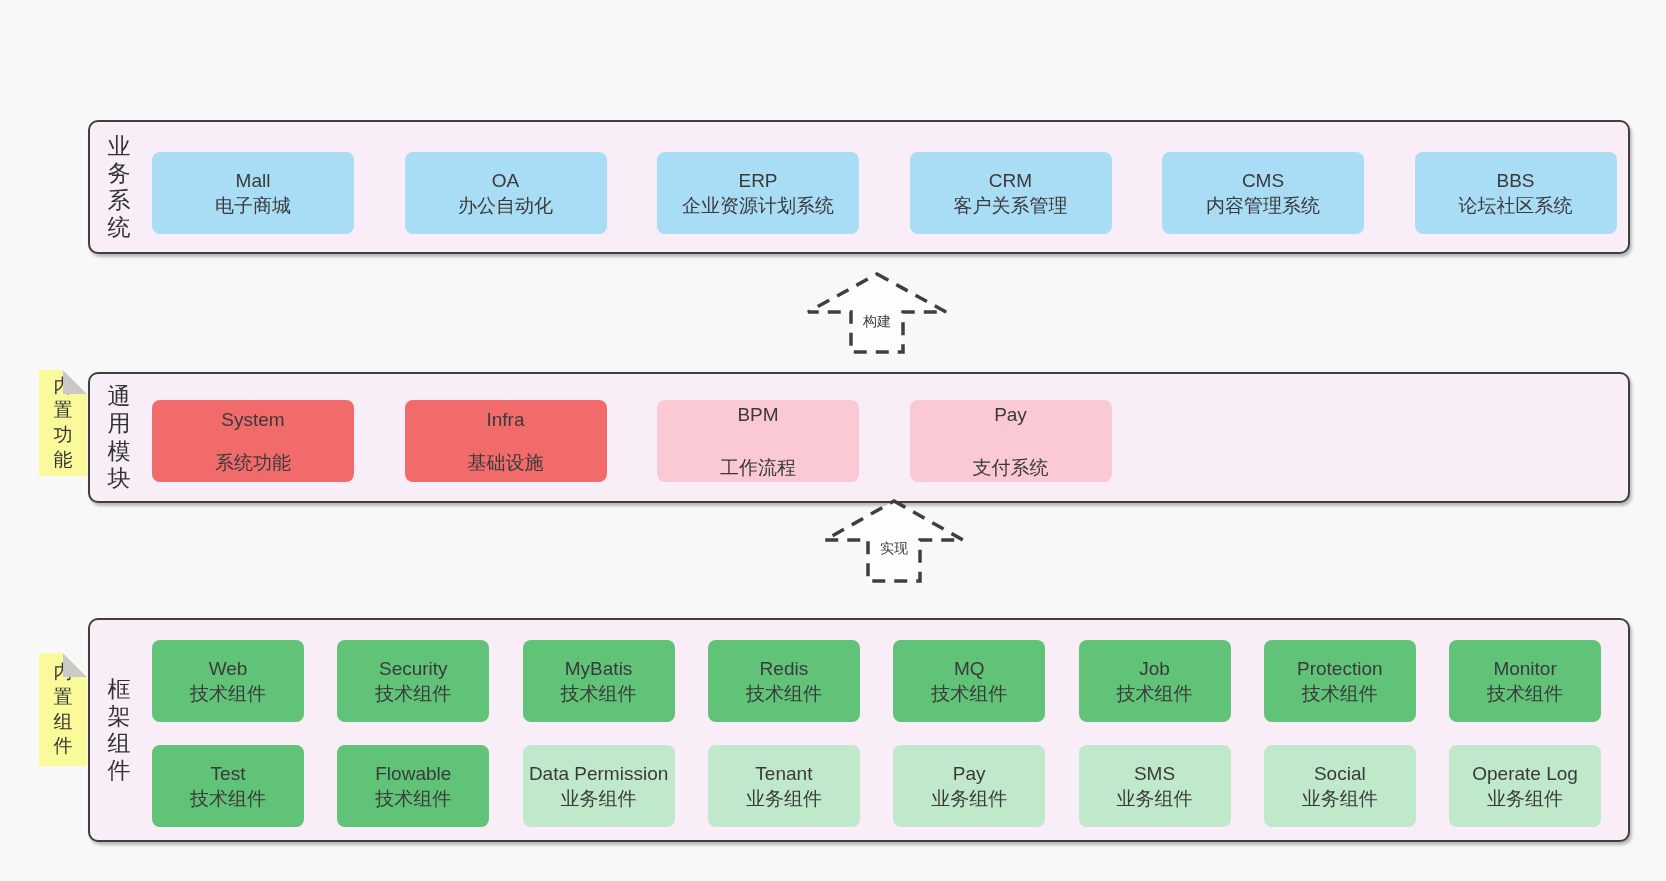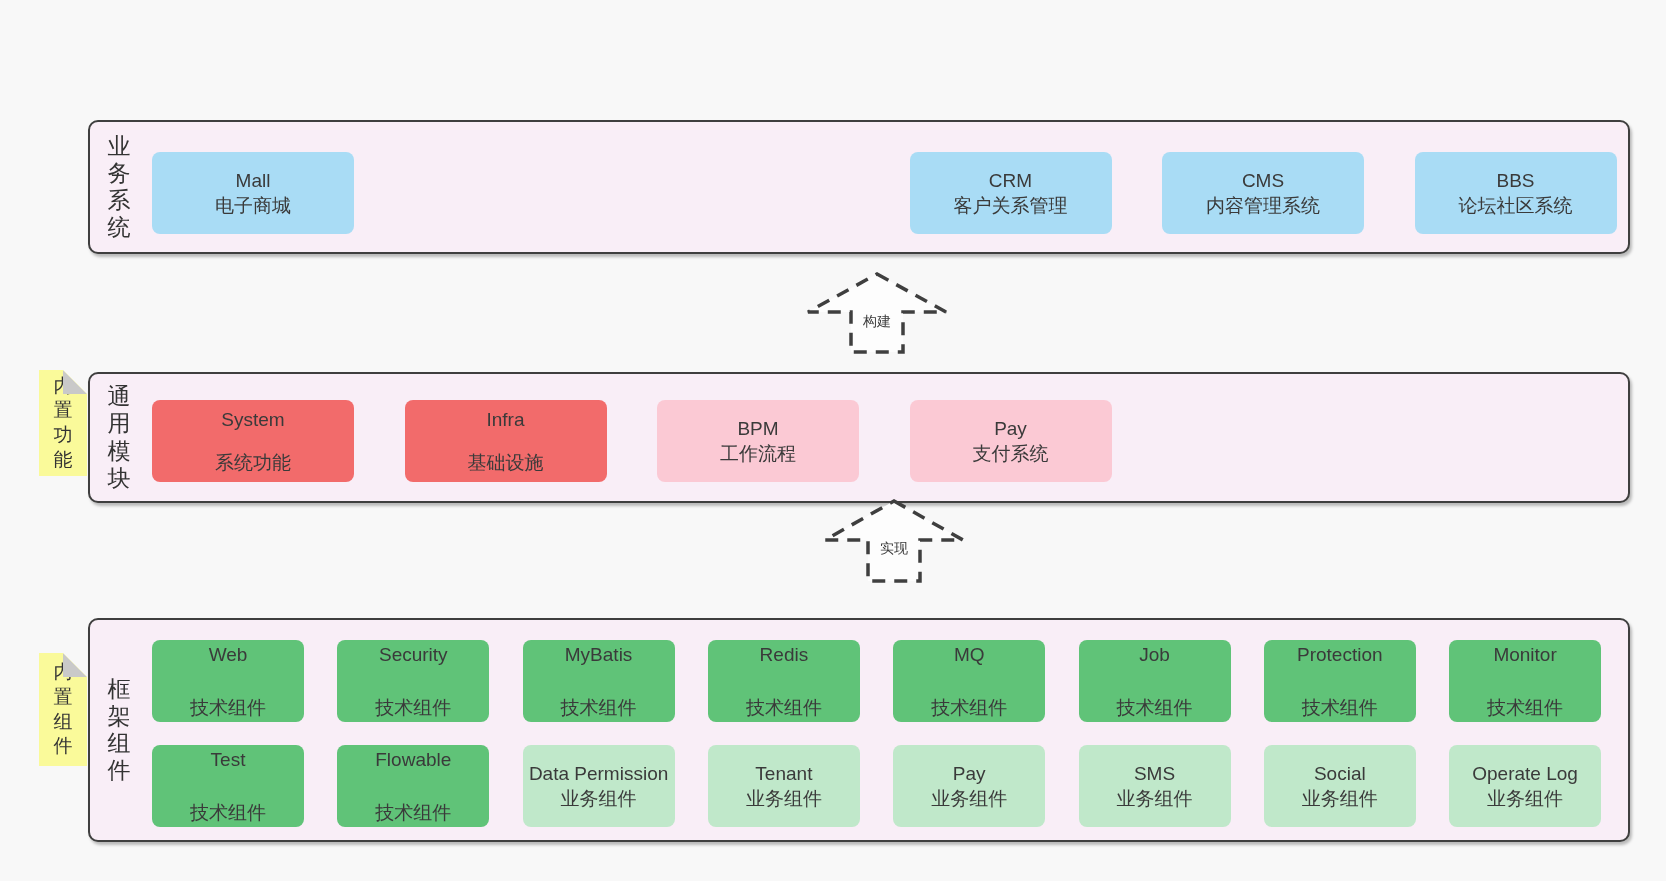--- a/index.html
+++ b/index.html
@@ -32,22 +32,22 @@
   .boxes{position:absolute;inset:0;}
   .box{
     position:absolute;border-radius:8px;
     display:flex;flex-direction:column;align-items:center;justify-content:center;
     text-align:center;font-size:19px;line-height:1.32;padding:2px 4px;
   }
   .band-wide .box{width:202px;height:82px;left:calc(62px + var(--col)*252.5px);top:var(--box-top);}
   .band-grid .box{width:152px;height:82px;left:calc(62px + var(--col)*185.3px);top:calc(20px + var(--row)*105px);}
   .box.blue{background:var(--c-blue);}
   .box.red{background:var(--c-red);gap:17px;}
-  .box.pink{background:var(--c-pink);}
-  .box.green{background:var(--c-green);justify-content:space-between;}
+  .box.pink{background:var(--c-pink);justify-content:space-between;}
+  .box.green{background:var(--c-green);}
   .box.green-light{background:var(--c-green-light);}
   .sticky{
     position:absolute;left:39px;width:48px;
     background:var(--c-sticky-yellow);
     clip-path:polygon(0 0,calc(100% - 24px) 0,100% 24px,100% 100%,0 100%);
     display:flex;align-items:center;justify-content:center;
     font-size:19px;line-height:1.3;text-align:center;white-space:pre-line;color:#333;
   }
   .sticky::after{
     content:"";position:absolute;top:0;right:0;width:24px;height:24px;
@@ -71,20 +71,28 @@
 <section class="band band-business band-wide">
   <div class="band-label">业
 务
 系
 统</div>
   <div class="boxes">
       <div class="box blue" style="--col: 0; --row: 0;">
     <div class="box-en">Mall</div>
     <div class="box-cn">电子商城</div>
   </div>
+      <div class="box blue" style="--col: 1; --row: 0;">
+    <div class="box-en">OA</div>
+    <div class="box-cn">办公自动化</div>
+  </div>
+      <div class="box blue" style="--col: 2; --row: 0;">
+    <div class="box-en">ERP</div>
+    <div class="box-cn">企业资源计划系统</div>
+  </div>
       <div class="box blue" style="--col: 3; --row: 0;">
     <div class="box-en">CRM</div>
     <div class="box-cn">客户关系管理</div>
   </div>
       <div class="box blue" style="--col: 4; --row: 0;">
     <div class="box-en">CMS</div>
     <div class="box-cn">内容管理系统</div>
   </div>
       <div class="box blue" style="--col: 5; --row: 0;">
     <div class="box-en">BBS</div>

